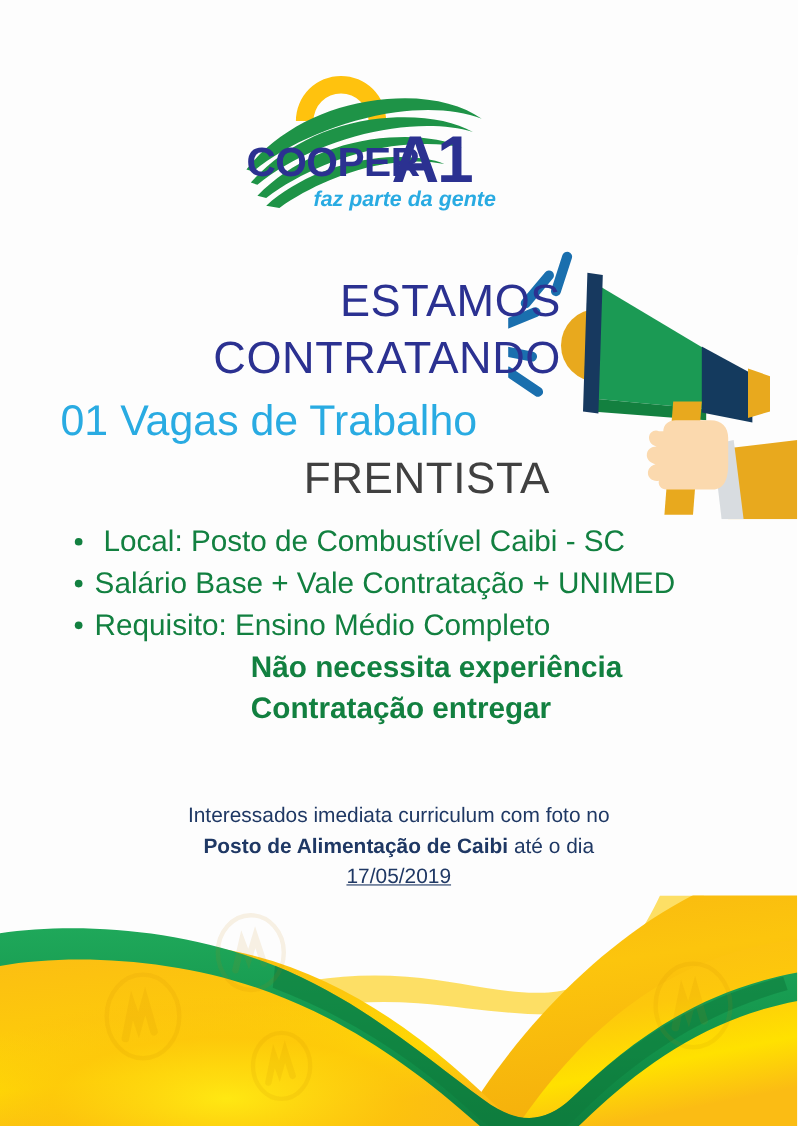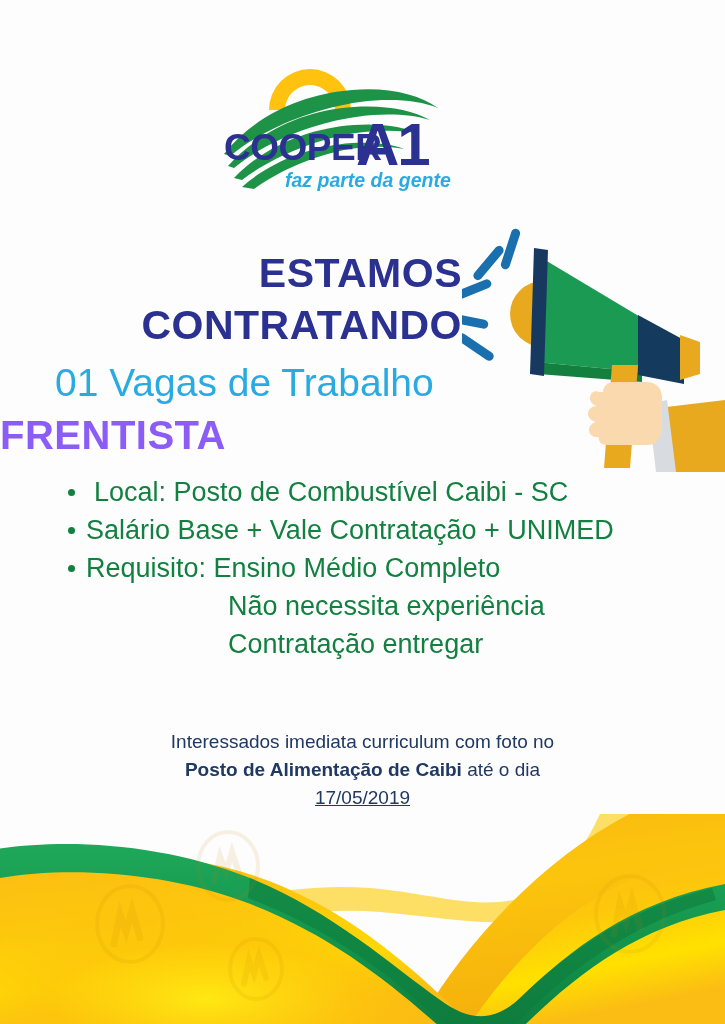--- a/index.html
+++ b/index.html
@@ -29,48 +29,49 @@
   }
   #logo svg { display: block; width: 250px; height: 160px; }
 
   
   .headline {
     position: absolute;
     left: 0;
     width: 462px;
     text-align: right;
     color: #2b3191;
-    font-weight: bold;
+    font-weight: normal;
     font-size: 41px;
     letter-spacing: 0.5px;
     line-height: 1.02;
     white-space: nowrap;
+    padding-left: 48px;
   }
   #headline-1 { top: 253px; }
   #headline-2 { top: 305px; }
 
   #vagas {
     position: absolute;
     left: 55px;
     top: 360px;
     color: #29ABE2;
     font-size: 39px;
     line-height: 1.2;
     white-space: nowrap;
   }
 
   
   #job-title {
     position: absolute;
     left: 0;
     top: 413px;
     width: 500px;
-    text-align: left;
-    color: #8b5cf6;
-    font-weight: bold;
+    text-align: right;
+    color: #404040;
+    font-weight: normal;
     font-size: 40px;
     letter-spacing: 0.5px;
     white-space: nowrap;
   }
 
   
   #bullets {
     position: absolute;
     left: 60px;
     top: 473px;
@@ -90,20 +91,21 @@
     top: 16px;
     width: 7px;
     height: 7px;
     border-radius: 50%;
     background: #128040;
   }
   .bullet-row.extra-space { padding-left: 34px; }
   .cont-row {
     padding-left: 168px;
     white-space: nowrap;
+    font-weight: bold;
   }
 
   
   #footer {
     position: absolute;
     left: 0;
     top: 728px;
     width: 725px;
     text-align: center;
     color: #1F3864;

